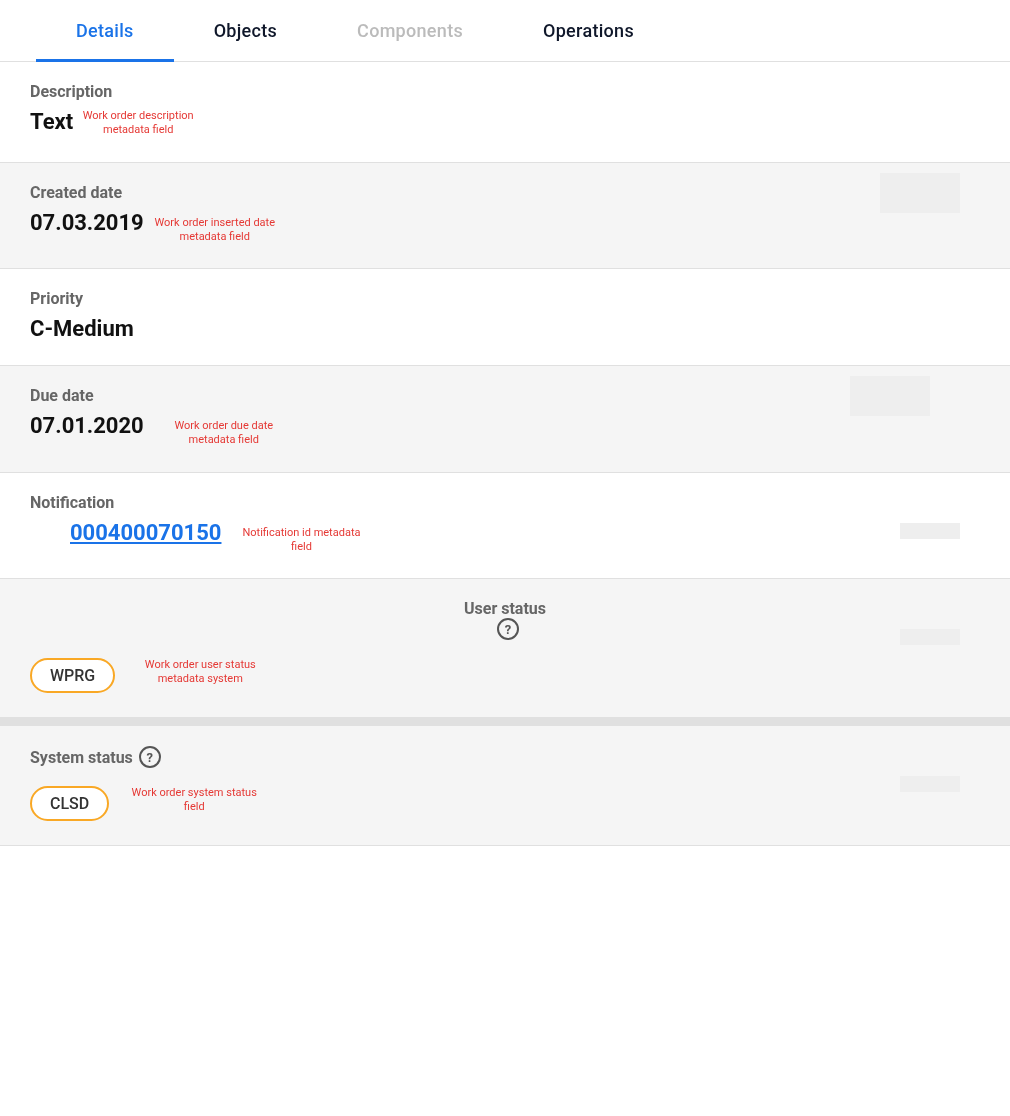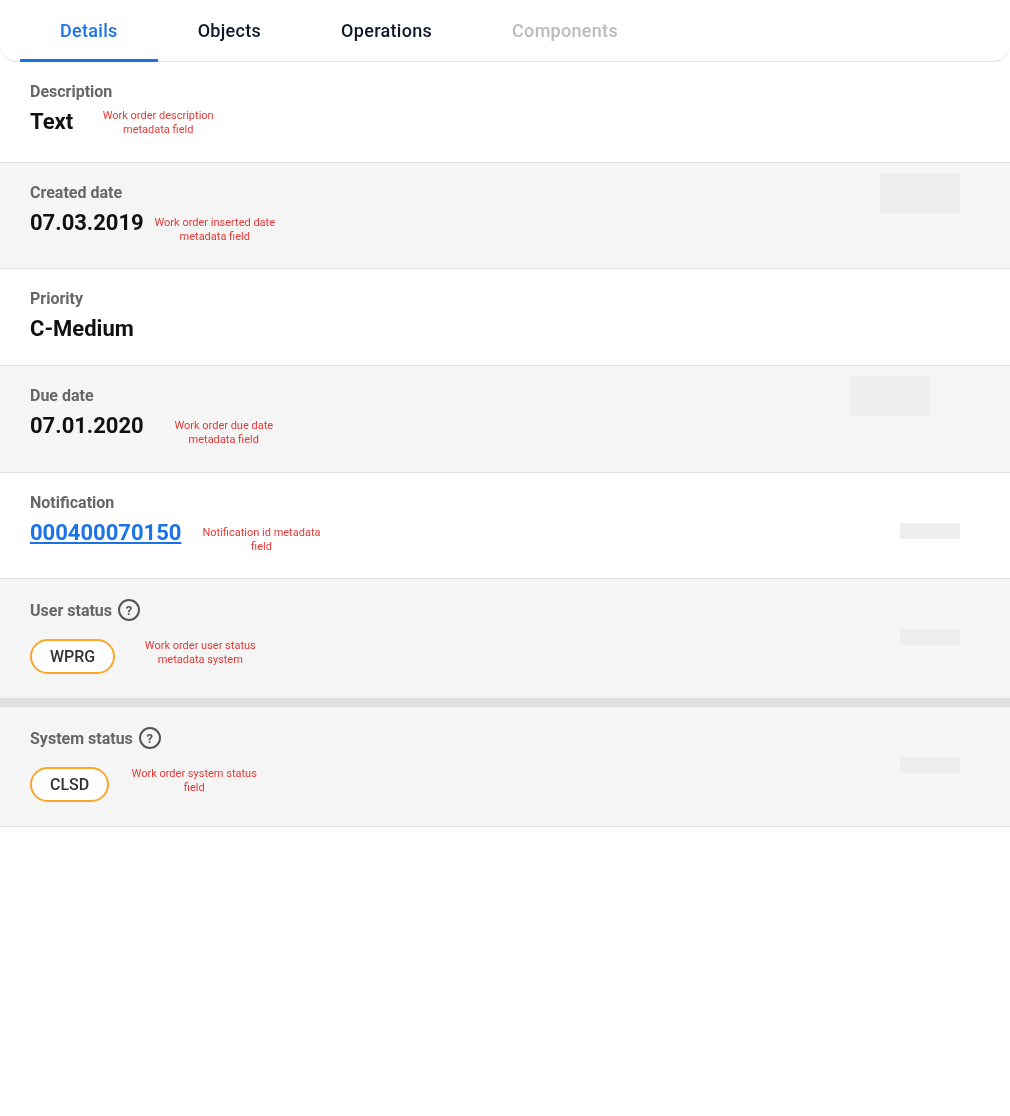--- a/index.html
+++ b/index.html
@@ -14,22 +14,21 @@
       width: 1010px;
       min-height: 1116px;
       color: #333;
     }
 
     
     .tabs {
       display: flex;
       border-bottom: 1px solid #e0e0e0;
       background: #fff;
-      padding: 0 20px;
-      border-radius: 16px;
+      padding: 0 36px;
     }
 
     .tab {
       padding: 20px 40px;
       font-size: 18px;
       color: #0f172a;
       cursor: pointer;
       position: relative;
       font-weight: 500;
       letter-spacing: 0.3px;
@@ -122,31 +121,31 @@
 </head>
 <body>
 
 <div class="tabs">
   <div class="tab active">
     <span>Details</span>
   </div>
   <div class="tab">
     <span>Objects</span>
   </div>
+  <div class="tab" style="color:#bbb;">
+    <span>Components</span>
+  </div>
   <div class="tab">
     <span>Operations</span>
   </div>
-  <div class="tab" style="color:#bbb;">
-    <span>Components</span>
-  </div>
 </div>
 
 <div class="section" style="position:relative;">
   <div class="section-label">Description</div>
-  <div style="display:flex; align-items:flex-start; gap:20px;">
+  <div style="display:flex; align-items:flex-start; ">
     <div class="section-value">Text</div>
     <div class="meta-annotation" style="position:relative; top:0; left:0; font-size:11px; color:#e53935; line-height:1.3; max-width:130px; text-align:center;">Work order description metadata field</div>
   </div>
 </div>
 
 <div class="section gray-bg" style="position:relative;">
   <div style="position:absolute; top:10px; right:50px; width:80px; height:40px; background:#eeeeee;"></div>
   <div class="section-label">Created date</div>
   <div style="display:flex; align-items:flex-start; gap:6px;">
     <div class="section-value">07.03.2019</div>
@@ -164,29 +163,29 @@
   <div class="section-label">Due date</div>
   <div style="display:flex; align-items:flex-start; gap:20px;">
     <div class="section-value">07.01.2020</div>
     <div style="font-size:11px; color:#e53935; line-height:1.3; max-width:120px; text-align:center; margin-top:6px;">Work order due date metadata field</div>
   </div>
 </div>
 
 <div class="section" style="position:relative;">
   <div style="position:absolute; top:50px; right:50px; width:60px; height:16px; background:#eeeeee;"></div>
   <div class="section-label">Notification</div>
-  <div style="display:flex; align-items:flex-start; gap:20px;">
+  <div style="display:flex; align-items:flex-start; gap:20px;margin-left:40px;">
     <div class="section-value link">000400070150</div>
     <div style="font-size:11px; color:#e53935; line-height:1.3; max-width:120px; text-align:center; margin-top:6px;">Notification id metadata field</div>
   </div>
 </div>
 
 <div class="section gray-bg" style="position:relative;">
   <div style="position:absolute; top:50px; right:50px; width:60px; height:16px; background:#eeeeee;"></div>
-  <div style="display:flex; align-items:center; margin-bottom:10px;">
+  <div style="display:flex; align-items:center; margin-bottom:10px;flex-direction:column;">
     <span class="section-label" style="margin-bottom:0;">User status</span>
     <span class="help-icon">?</span>
   </div>
   <div style="display:flex; align-items:center; gap:20px;">
     <div class="badge">WPRG</div>
     <div style="font-size:11px; color:#e53935; line-height:1.3; max-width:130px; text-align:center;">Work order user status metadata system</div>
   </div>
 </div>
 
 <div class="section gray-bg" style="position:relative; border-top: 8px solid #e0e0e0;">

